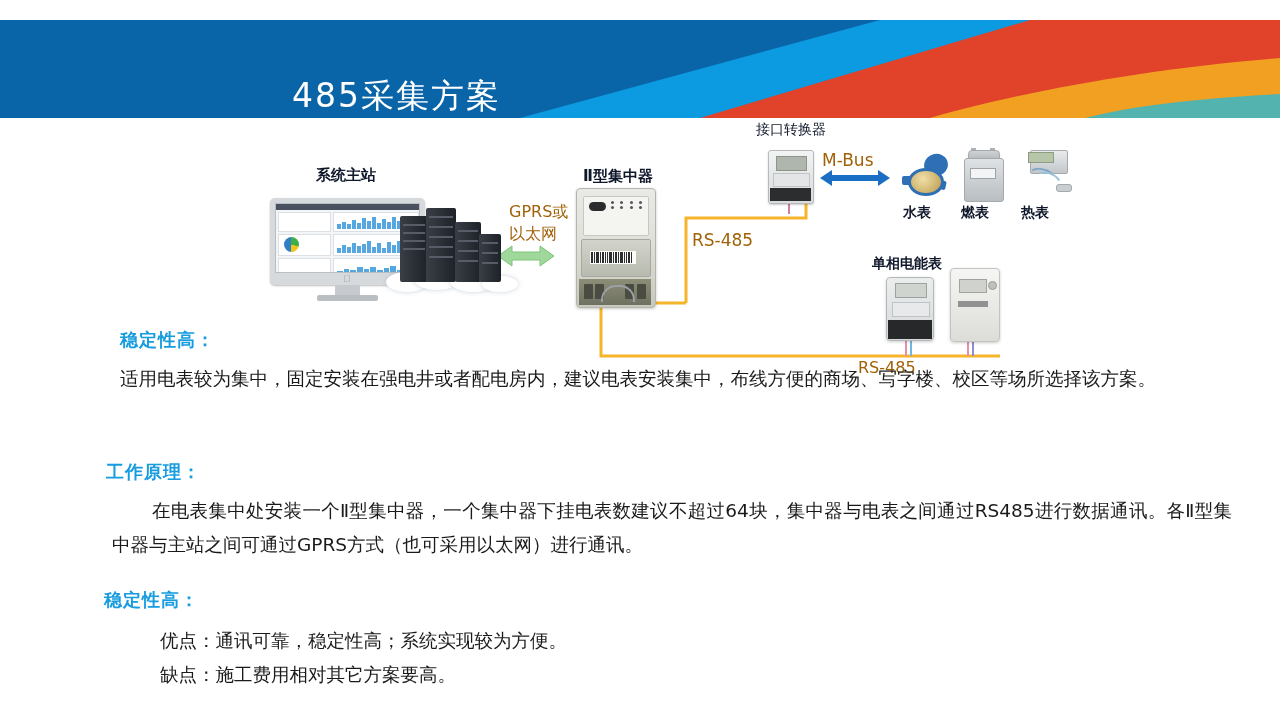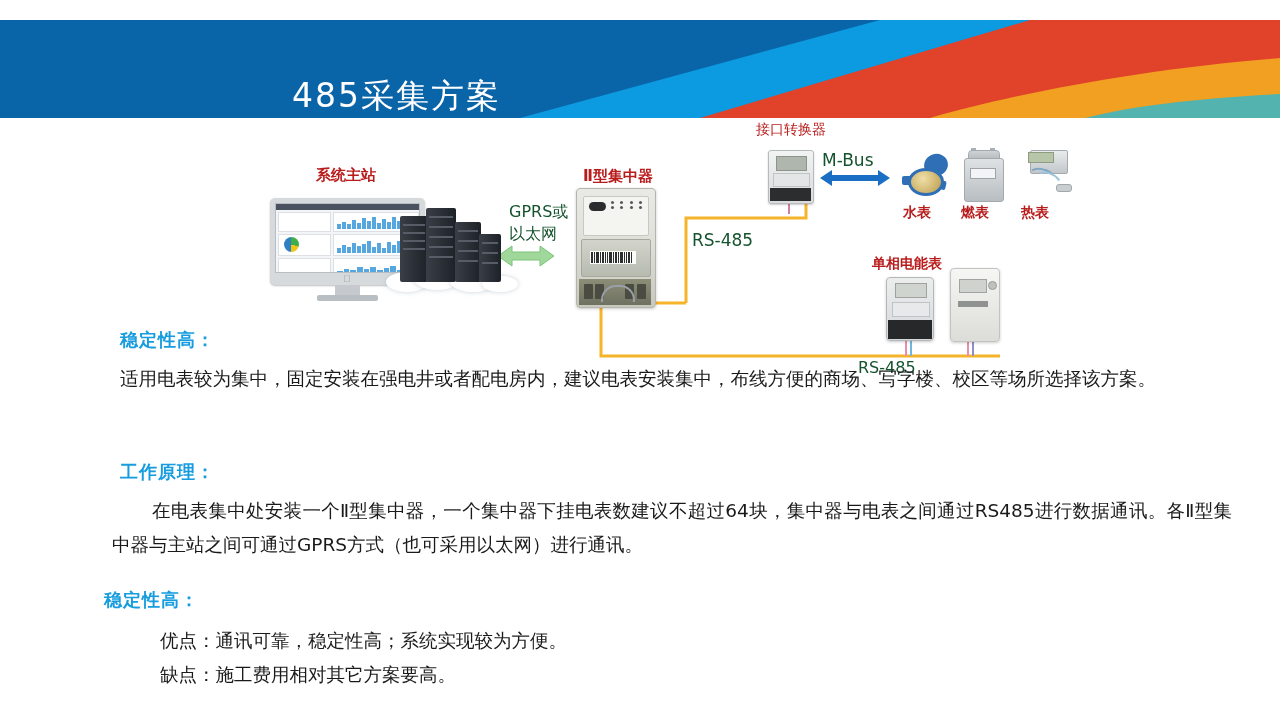--- a/index.html
+++ b/index.html
@@ -77,28 +77,28 @@
 
   
   #diagram {
     position: absolute;
     left: 0; top: 118px;
     width: 1280px; height: 255px;
   }
   .dlabel {
     position: absolute;
     font-family: "DejaVu Sans", sans-serif;
-    color: #b91c1c;
+    color: #0f172a;
     white-space: nowrap;
     user-select: none;
   }
   .netlabel {
     position: absolute;
     font-family: "DejaVu Sans", sans-serif;
-    color: #14532d;
+    color: #a16207;
     white-space: nowrap;
     user-select: none;
   }
 
   
   #monitor {
     position: absolute;
     left: 270px; top: 80px;
     width: 155px; height: 105px;
   }
@@ -703,19 +703,19 @@
   </div>
 
   <div class="netlabel" style="left:858px; top:240px; font-size:16px;">RS-485</div>
 </div>
 
 <div id="content">
 
   <div class="sec-head" style="left:120px; top:10px;">稳定性高：</div>
   <div class="para" style="left:80px; top:44px;">适用电表较为集中，固定安装在强电井或者配电房内，建议电表安装集中，布线方便的商场、写字楼、校区等场所选择该方案。</div>
 
-  <div class="sec-head" style="left:120px; top:142px;">工作原理：</div>
+  <div class="sec-head" style="left:106px; top:142px;">工作原理：</div>
   <div class="para" style="left:80px; top:176px;margin-left:32px;">在电表集中处安装一个Ⅱ型集中器，一个集中器下挂电表数建议不超过64块，集中器与电表之间通过RS485进行数据通讯。各Ⅱ型集中器与主站之间可通过GPRS方式（也可采用以太网）进行通讯。</div>
 
   <div class="sec-head" style="left:104px; top:270px;">稳定性高：</div>
   <div class="bullet" style="left:160px; top:310px;">优点：通讯可靠，稳定性高；系统实现较为方便。</div>
   <div class="bullet" style="left:160px; top:344px;">缺点：施工费用相对其它方案要高。</div>
 </div>
 
 </body></html>

